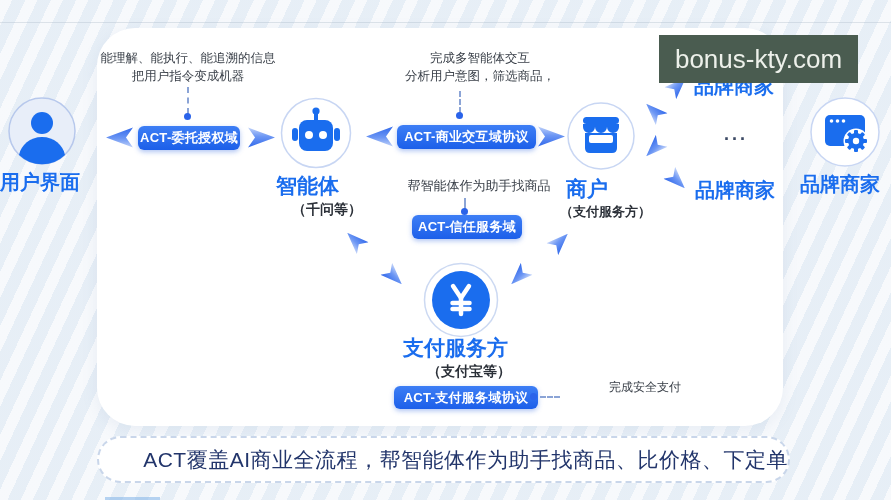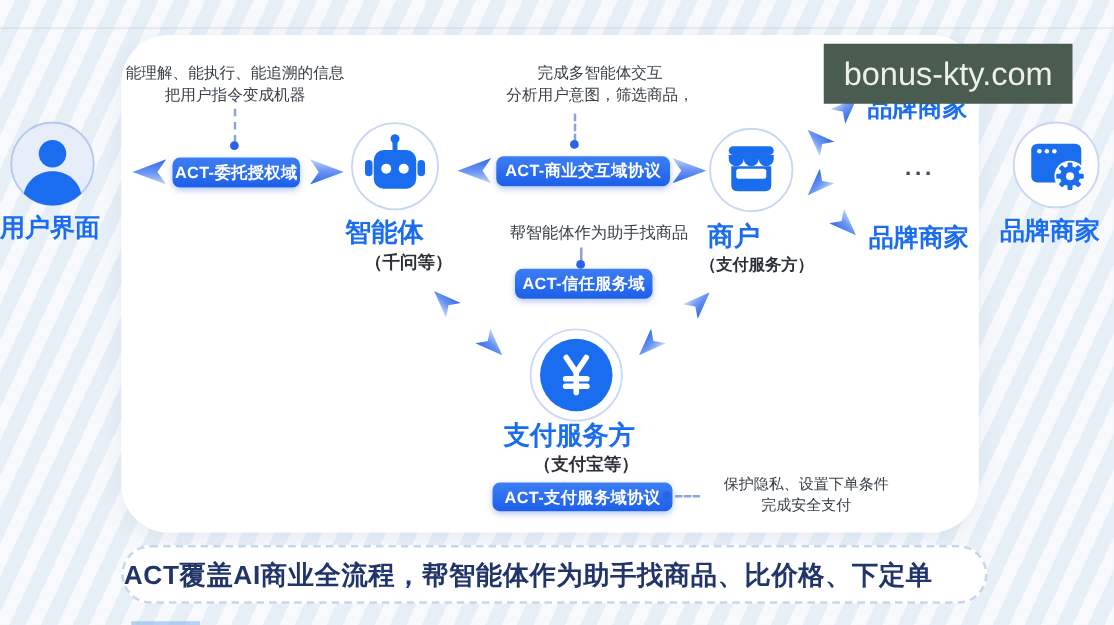--- a/index.html
+++ b/index.html
@@ -12,22 +12,22 @@
       rgba(219,232,243,.35) 11px, rgba(219,232,243,.35) 23px);
   }
   .topline { position:absolute; left:0; top:22px; width:100%; height:1px; background:rgba(170,182,198,.35); }
   .panel {
     position:absolute; left:97px; top:28px; width:686px; height:398px;
     background:#ffffff; border-radius:38px; box-shadow:0 4px 16px rgba(120,150,190,.12);
   }
   .banner {
     position:absolute; left:97px; top:436px; width:693px; height:47px;
     background:#ffffff; border:2px dashed #c9d6ea; border-radius:26px;
-    display:flex; align-items:center; justify-content:flex-start;
-    font-size:21px; font-weight:700; color:#22356b; letter-spacing:.5px;
+    display:flex; align-items:center; justify-content:flex-end;
+    font-size:21px; font-weight:400; color:#22356b; letter-spacing:.5px;
   }
   .label { position:absolute; text-align:left; font-weight:700; color:#1a6dee; }
   .sub   { position:absolute; text-align:right; font-weight:600; color:#2b3038; }
   .note  { position:absolute; text-align:center; font-size:12.5px; color:#3a4049; line-height:1.45; font-weight:500; }
   .note span { display:block; }
   .pill {
     position:absolute; display:flex; align-items:center; justify-content:center;
     background:linear-gradient(180deg,#3d7ef5,#1c5fe9); border-radius:6px;
     color:#fff; font-size:13px; font-weight:600; letter-spacing:.3px;
     box-shadow:0 2px 5px rgba(30,90,220,.35); white-space:nowrap;
@@ -166,21 +166,20 @@
       <path d="M29.5 47 H46.5"></path>
     </g>
   </svg>
   <div class="label" style="left:403px;top:334px;width:116px;font-size:21px">支付服务方</div>
   <div class="sub" style="left:411px;top:363px;width:100px;font-size:14px">（支付宝等）</div>
   <div class="pill" style="left:394px;top:386px;width:144px;height:23px">ACT-支付服务域协议</div>
 
   <div class="dot" style="left:530px;top:393px"></div>
   <div class="hdash" style="left:540px;top:396px;width:20px"></div>
   <div class="note" style="left:566px;top:379px;width:158px;font-size:12px">
-    <span>保护隐私、设置下单条件</span>
     <span>完成安全支付</span>
   </div>
 
   <div class="banner">
     <span>ACT覆盖AI商业全流程，帮智能体作为助手找商品、比价格、下定单</span>
   </div>
 
   <div class="watermark">
     <span>bonus-kty.com</span>
   </div>

